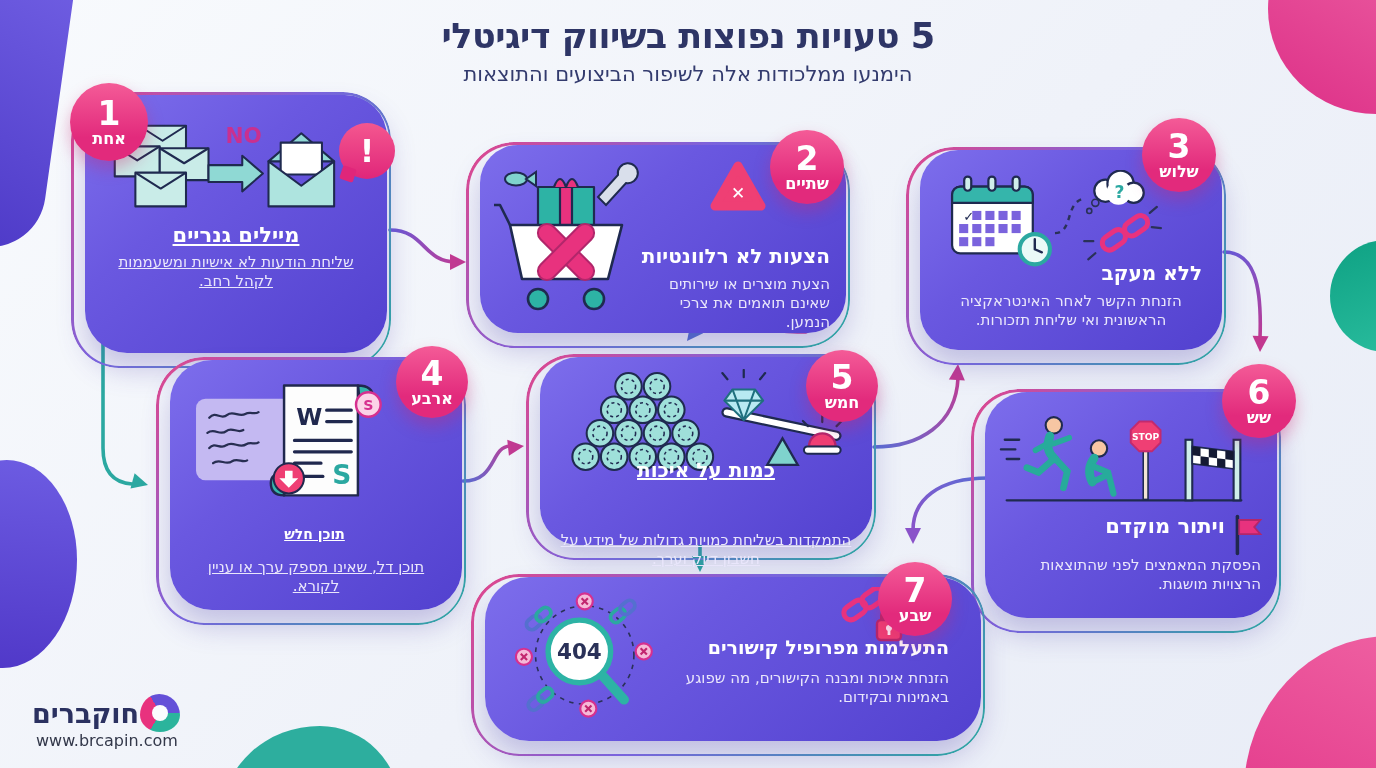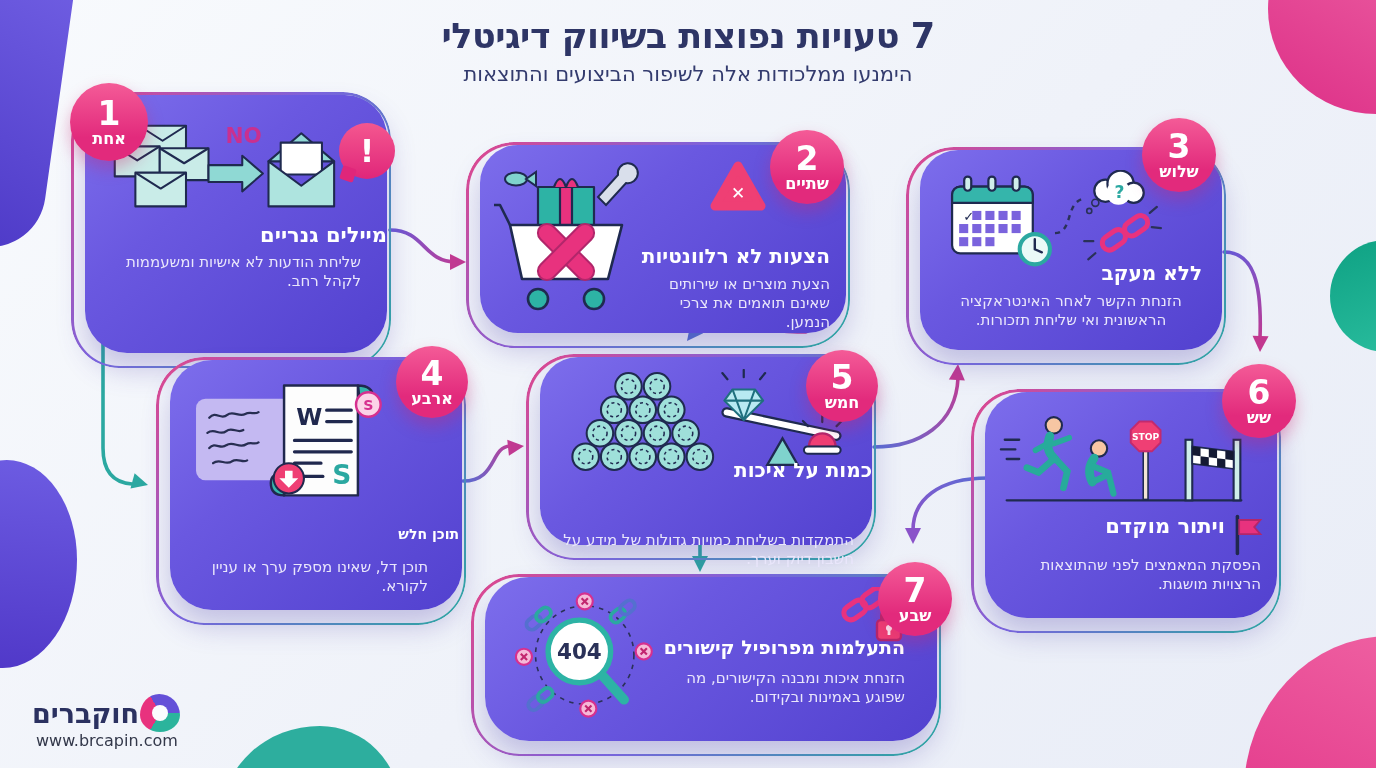--- a/index.html
+++ b/index.html
@@ -37,25 +37,25 @@
     -webkit-mask-composite:xor;
             mask:linear-gradient(#000 0 0) content-box,linear-gradient(#000 0 0);
             mask-composite:exclude;
     transform:translate(-5px,6px);}
   .c1{left:85px;top:95px;width:302px;height:258px;}
   .c2{left:480px;top:145px;width:366px;height:188px;border-radius:38px;}
   .c3{left:920px;top:150px;width:302px;height:200px;border-radius:38px;}
   .c4{left:170px;top:360px;width:292px;height:250px;}
   .c5{left:540px;top:357px;width:332px;height:188px;border-radius:38px;}
   .c6{left:985px;top:392px;width:292px;height:226px;}
-  .c7{left:485px;top:577px;width:452px;height:164px;border-radius:44px;}
+  .c7{left:485px;top:577px;width:452px;height:164px;border-radius:44px;padding-left:44px;}
   .ctitle{position:absolute;direction:rtl;color:#ffffff;font-weight:bold;
     font-size:20px;line-height:1.15;}
   .cdesc{position:absolute;direction:rtl;color:#e9e6fb;font-size:15px;line-height:1.25;}
-  .t-center{}
+  .t-center{text-align:center;text-decoration:underline;}
   .t-right{text-align:right;}
   
   .c1 .ctitle{top:128px;left:0;right:0;font-size:21px;}
   .c1 .cdesc{top:158px;left:26px;right:26px;}
   .c2 .ctitle{top:100px;right:16px;left:140px;}
   .c2 .cdesc{top:130px;right:16px;left:156px;}
   .c3 .ctitle{top:112px;right:20px;left:20px;}
   .c3 .cdesc{top:142px;right:14px;left:14px;text-align:center;}
   .c4 .ctitle{top:166px;left:0;right:3px;font-size:14px;}
   .c4 .cdesc{top:198px;left:34px;right:34px;}
@@ -110,21 +110,21 @@
 
 <div class="stage">
 
   <div class="abs blob-tl"></div>
   <div class="abs blob-bl"></div>
   <div class="abs blob-tr"></div>
   <div class="abs circle-r"></div>
   <div class="abs blob-br"></div>
   <div class="abs blob-b"></div>
 
-  <div class="abs hd-title">7 טעויות נפוצות בשיווק דיגיטלי</div>
+  <div class="abs hd-title">5 טעויות נפוצות בשיווק דיגיטלי</div>
   <div class="abs hd-sub">הימנעו ממלכודות אלה לשיפור הביצועים והתוצאות</div>
 
   <svg class="abs wires" width="1376" height="768" viewBox="0 0 1376 768">
     <defs>
       <linearGradient id="ga1" x1="390" y1="230" x2="462" y2="262" gradientUnits="userSpaceOnUse">
         <stop offset="0" stop-color="#6a5ad8"></stop>
           <stop offset="1" stop-color="#c23a92"></stop>
         </linearGradient>
       <linearGradient id="ga3" x1="806" y1="332" x2="692" y2="338" gradientUnits="userSpaceOnUse">
         <stop offset="0" stop-color="#c23a92"></stop>

